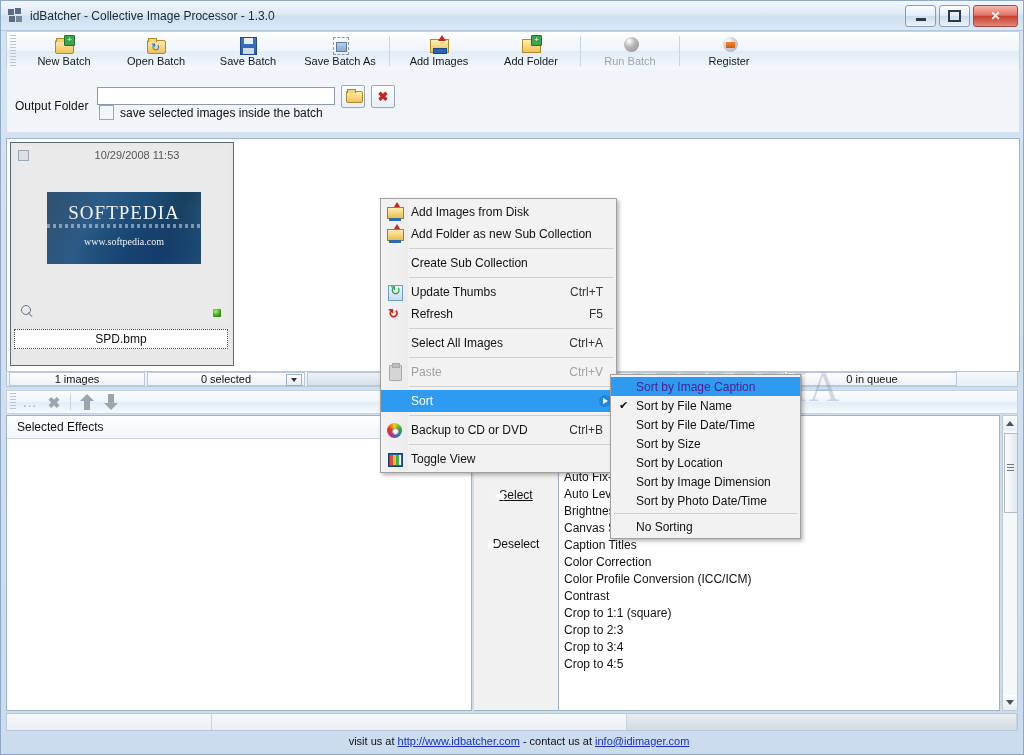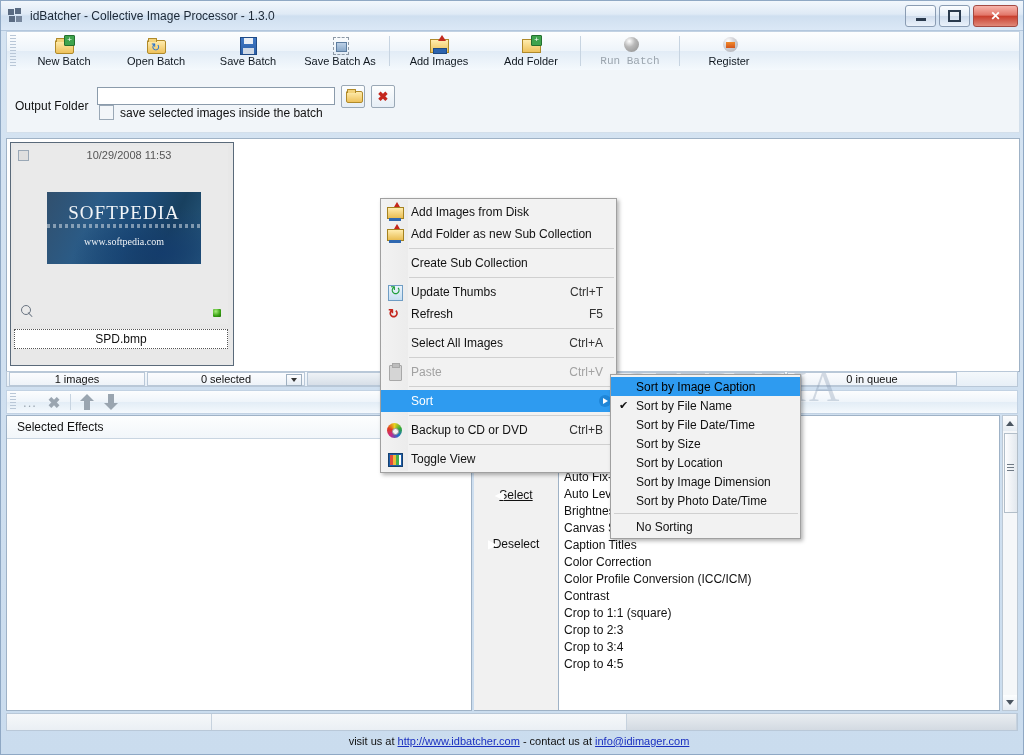--- a/index.html
+++ b/index.html
@@ -63,21 +63,21 @@
   }
   .grip {
     width: 6px; margin: 3px 2px 3px 3px;
     background-image: repeating-linear-gradient(to bottom, #b9c7d7 0 1px, transparent 1px 3px);
   }
   .tbtn {
     display: flex; flex-direction: column; align-items: center; justify-content: center;
     min-width: 78px; padding: 0 7px; cursor: default;
   }
   .tbtn .lbl { font-size: 11px; color: #101820; margin-top: 1px; }
-  .tbtn.disabled .lbl { color: #9ba5ae; font-family: Liberation Mono, monospace; }
+  .tbtn.disabled .lbl { color: #9ba5ae; }
   .tb-sep {
     width: 1px; margin: 4px 3px; background: #c7d4e1;
   }
   .ico { width: 20px; height: 18px; position: relative; }
 
   
   .ic-folder {
     position:absolute; left:1px; top:4px; width:17px; height:12px;
     background: linear-gradient(to bottom,#ffe9a8,#f0c martin 0%,#edc35a);
     background: linear-gradient(to bottom,#ffeCAD,#eec25c);
@@ -173,21 +173,21 @@
     background: #ffffff; border: 1px solid #9fb2c6;
   }
   .thumbcell {
     position: absolute; left: 3px; top: 3px; width: 222px; height: 222px;
     border: 1px solid #5a6a7a; background:#e8e8e8;
   }
   .thumb-inner {
     position:absolute; left:3px; top:3px; width:214px; height:178px; background:#eaeaea;
   }
   .thumb-date {
-    position:absolute; left:8px; top:3px; width:214px; text-align:center;
+    position:absolute; left:16px; top:3px; width:214px; text-align:center;
     font-size:11px; color:#555;
   }
   .thumb-chk {
     position:absolute; left:4px; top:4px; width:9px; height:9px;
     border:1px solid #9aa8b6; background:#dfdfdf;
   }
   .thumb-img {
     position:absolute; left:33px; top:46px; width:154px; height:72px;
     background:
       radial-gradient(ellipse at 75% 85%, rgba(20,60,110,.9) 0%, rgba(20,60,110,0) 55%),
@@ -442,21 +442,21 @@
     box-shadow: 2px 2px 4px rgba(0,0,0,.30);
     padding: 2px 0; z-index: 60;
   }
   .submenu .gutter2 {
     position:absolute; left:1px; top:1px; width:20px; bottom:1px; background:#f2f2f2;
   }
   .smi {
     position:relative; height:19px; display:flex; align-items:center;
     font-size:12px; color:#111; padding-left:25px; z-index:2; white-space:nowrap;
   }
-  .smi.sel { background:#2e9bf0; color:#000000; }
+  .smi.sel { background:#2e9bf0; color:#4c1d95; }
   .smi .check { position:absolute; left:8px; top:3px; font-size:11px; color:#111; }
   .smsep { height:1px; background:#d0d0d0; margin:3px 2px 3px 3px; position:relative; z-index:2;}
 
   
   .watermark {
     position:absolute; left:596px; top:362px; width:260px; height:80px;
     color: rgba(120,140,165,0.30); font-family:"Liberation Serif",serif;
     font-size:42px; letter-spacing:2px; z-index:40; pointer-events:none;
     white-space:nowrap; overflow:hidden;
   }

